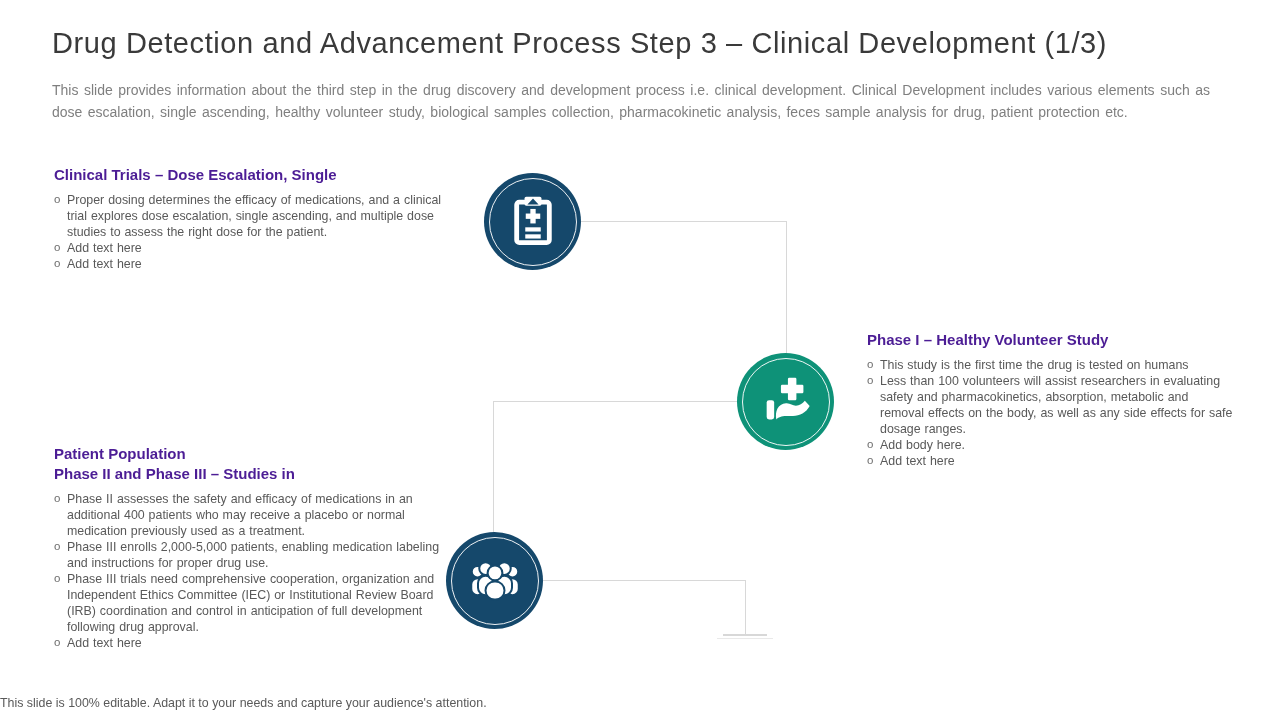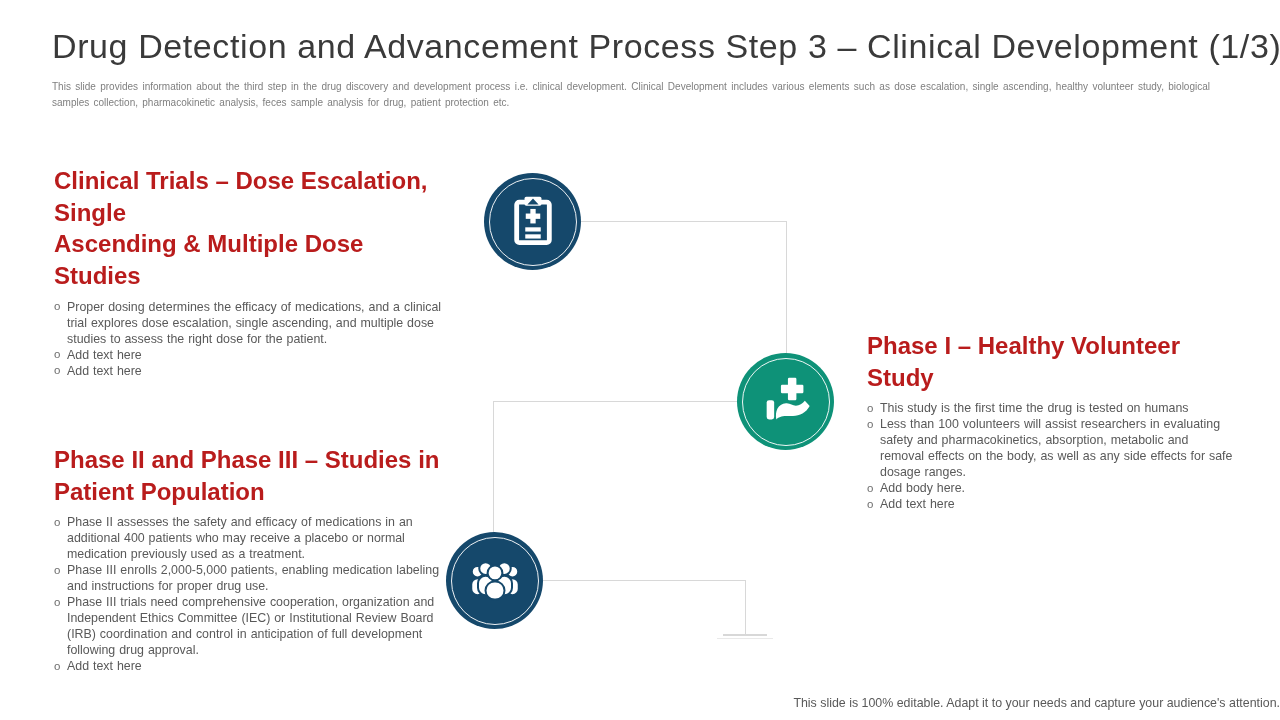--- a/index.html
+++ b/index.html
@@ -2,27 +2,27 @@
 <html><head>
 <meta charset="utf-8">
 <style>
   html,body{margin:0;padding:0;background:#fff;}
   .slide{
     position:relative;width:1280px;height:720px;background:#ffffff;overflow:hidden;
     font-family:"Liberation Sans", sans-serif;
   }
   .title{
     position:absolute;left:52px;top:27px;margin:0;width:1180px;
-    font-size:34px;font-weight:400;color:#3a3a3a;letter-spacing:0.6px;white-space:nowrap;
+    font-size:29px;font-weight:400;color:#3a3a3a;letter-spacing:0.6px;white-space:nowrap;
   }
   .subtitle{
     position:absolute;left:52px;top:79px;margin:0;width:1158px;
-    font-size:10px;line-height:1.6;color:#7f7f7f;text-align:justify;word-spacing:1.5px;
+    font-size:14px;line-height:1.6;color:#7f7f7f;text-align:justify;word-spacing:1.5px;
   }
-  .block h2{margin:0;font-size:24px;line-height:1.32;font-weight:700;color:#b91c1c;}
+  .block h2{margin:0;font-size:15px;line-height:1.32;font-weight:700;color:#4c1d95;}
   .block h2 span{display:block;}
   .block{position:absolute;}
   .sec1{left:54px;top:165px;width:392px;}
   .sec2{left:844px;top:330px;width:366px;margin-left:23px;}
   .sec3{left:54px;top:444px;width:392px;}
   ul.bullets{list-style:none;margin:7px 0 0 0;padding:0;}
   ul.bullets li{
     display:flex;align-items:flex-start;
     font-size:12.4px;line-height:1.29;color:#595959;word-spacing:0.5px;
   }
@@ -39,21 +39,21 @@
     position:absolute;width:97px;height:97px;border-radius:50%;z-index:2;
     display:flex;align-items:center;justify-content:center;
   }
   .badge::after{
     content:"";position:absolute;inset:4.5px;border:1.4px solid rgba(255,255,255,0.92);
     border-radius:50%;pointer-events:none;
   }
   .badge.navy{background:#15486b;}
   .badge.teal{background:#0e9278;}
   .footer{
-    position:absolute;left:0;top:696px;width:100%;margin:0;text-align:right;
+    position:absolute;left:0;top:696px;width:100%;margin:0;text-align:left;
     font-size:12.4px;color:#595959;
   }
 </style>
 </head>
 <body>
 
 <div class="slide">
 
   <h1 class="title">Drug Detection and Advancement Process Step 3 – Clinical Development (1/3)</h1>
   <p class="subtitle">This slide provides information about the third step in the drug discovery and development process i.e. clinical development. Clinical Development includes various elements such as dose escalation, single ascending, healthy volunteer study, biological samples collection, pharmacokinetic analysis, feces sample analysis for drug, patient protection etc.</p>
@@ -101,21 +101,20 @@
         <rect x="25.4" y="19.8" width="12.2" height="15.5" rx="6"></rect>
         <circle cx="24" cy="17.5" r="5.9"></circle>
         <rect x="16.4" y="24.4" width="15.2" height="14.4" rx="7.2"></rect>
       </g>
     </svg>
   </div>
 
   <section class="block sec1">
     <h2>
       <span>Clinical Trials – Dose Escalation, Single</span>
-      <span>Ascending &amp; Multiple Dose Studies</span>
     </h2>
     <ul class="bullets">
       <li>
           <span class="m">o</span>
           <span>Proper dosing determines the efficacy of medications, and a clinical trial explores dose escalation, single ascending, and multiple dose studies to assess the right dose for the patient.</span>
         </li>
       <li>
           <span class="m">o</span>
           <span>Add text here</span>
         </li>
@@ -145,22 +144,22 @@
         </li>
       <li>
           <span class="m">o</span>
           <span>Add text here</span>
         </li>
     </ul>
   </section>
 
   <section class="block sec3">
     <h2>
+      <span>Patient Population</span>
       <span>Phase II and Phase III – Studies in</span>
-      <span>Patient Population</span>
     </h2>
     <ul class="bullets">
       <li>
           <span class="m">o</span>
           <span>Phase II assesses the safety and efficacy of medications in an additional 400 patients who may receive a placebo or normal medication previously used as a treatment.</span>
         </li>
       <li>
           <span class="m">o</span>
           <span>Phase III enrolls 2,000-5,000 patients, enabling medication labeling and instructions for proper drug use.</span>
         </li>

